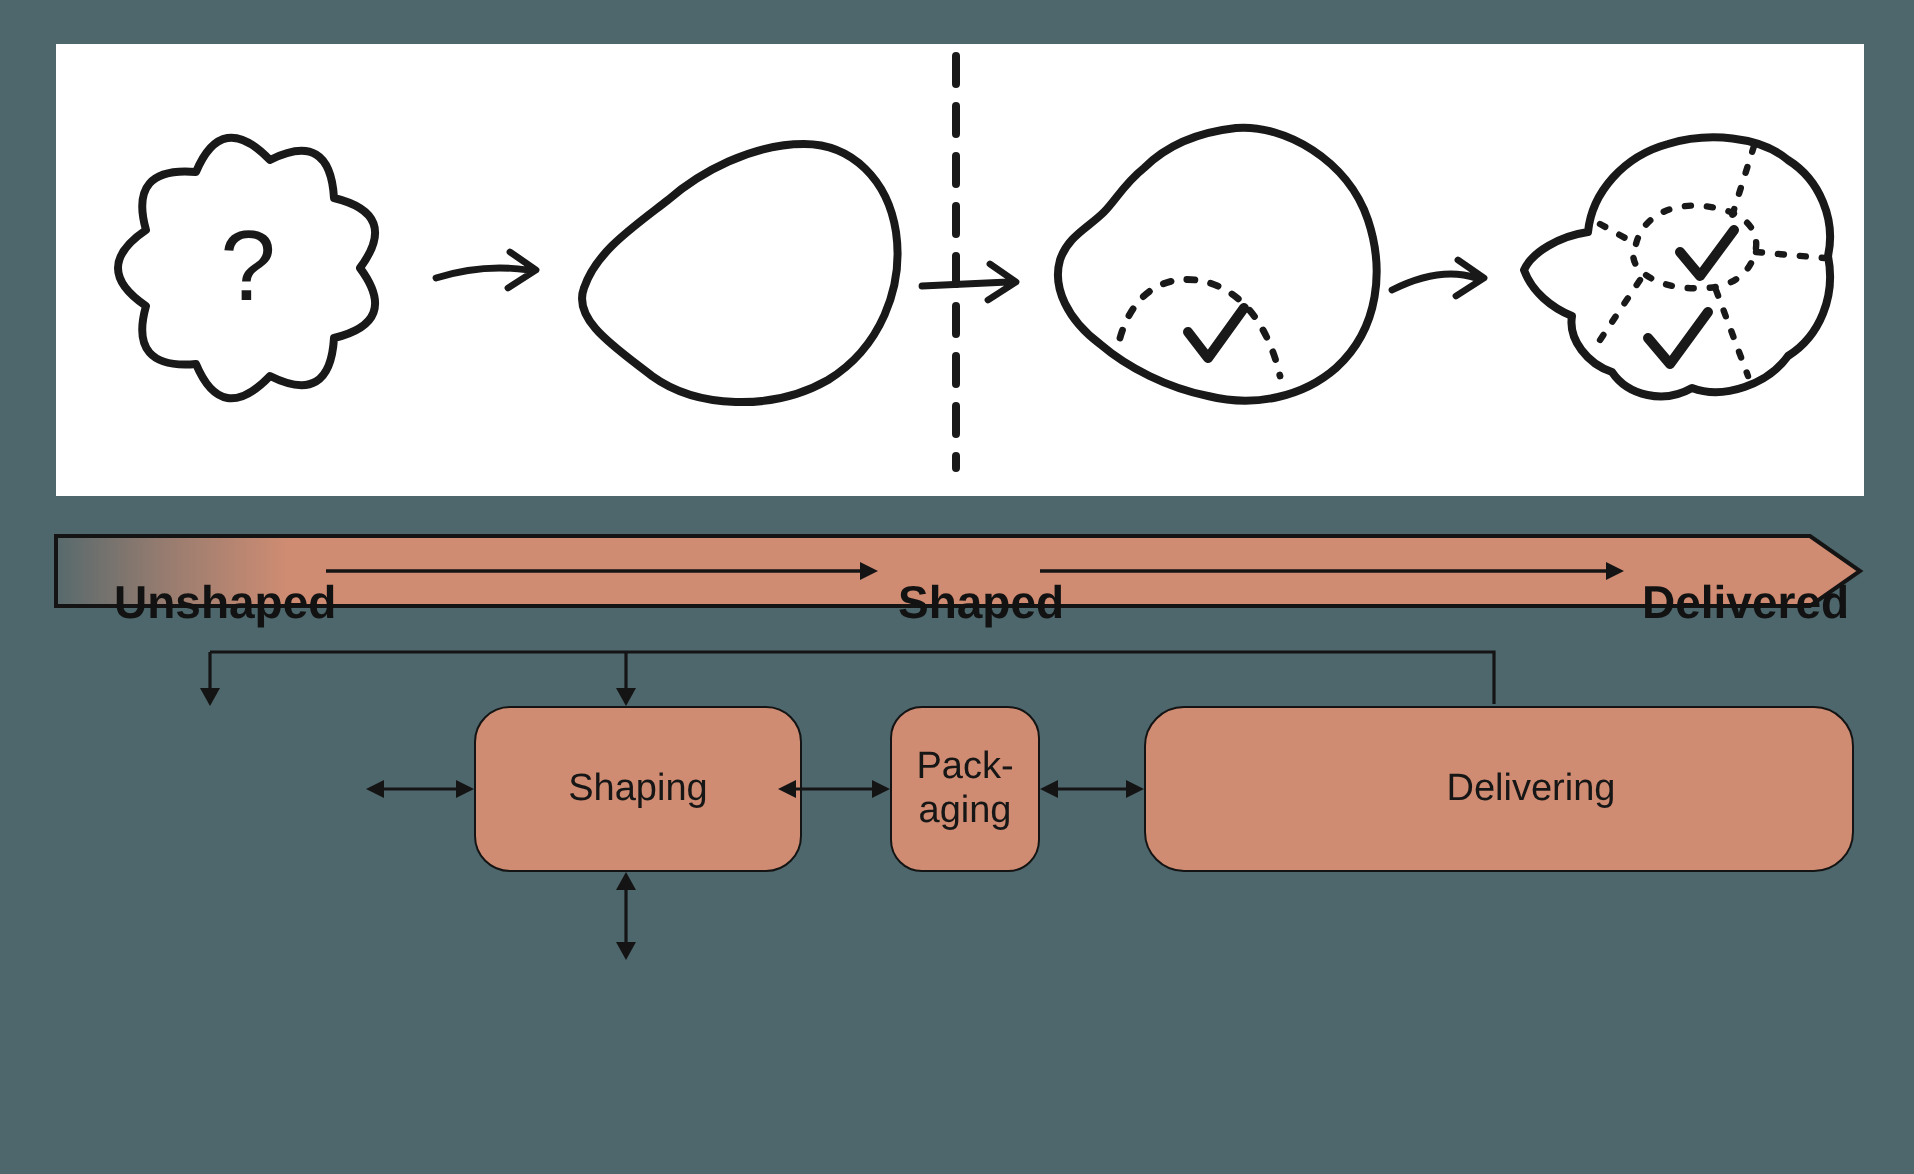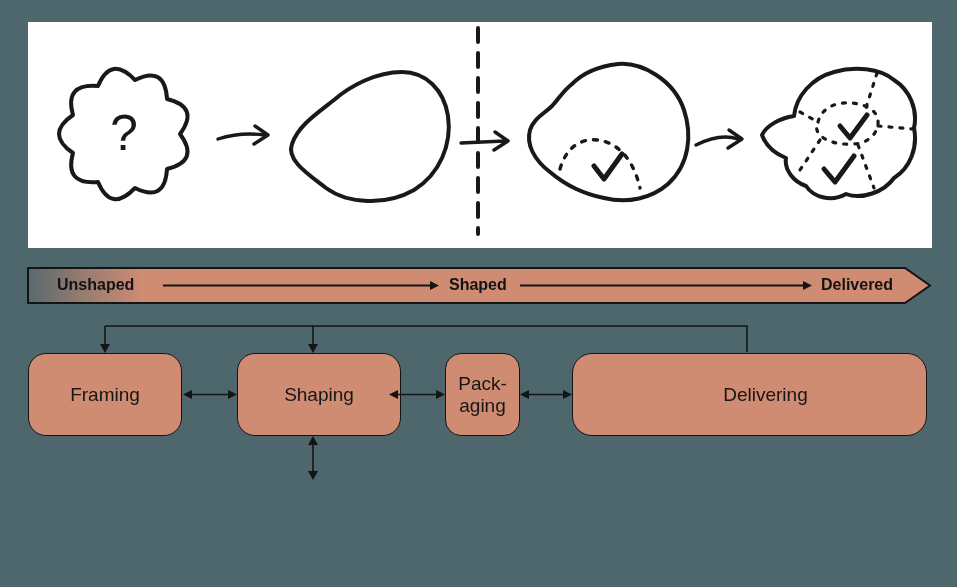--- a/index.html
+++ b/index.html
@@ -12,22 +12,22 @@
   .sketch-panel{
     position:absolute;left:28px;top:22px;width:904px;height:226px;
     background:#ffffff;
   }
   .sketch-panel svg{display:block;width:904px;height:226px;}
   .ink{stroke:#191919;fill:none;stroke-linecap:round;stroke-linejoin:round;}
   
   .banner{position:absolute;left:27px;top:266px;width:906px;height:38px;}
   .banner svg{position:absolute;left:0;top:0;display:block;width:906px;height:38px;}
   .banner-label{
-    position:absolute;top:0;height:38px;line-height:37px;
-    font-size:16px;font-weight:bold;color:#121212;white-space:nowrap;
+    position:absolute;top:17px;height:38px;line-height:37px;
+    font-size:23px;font-weight:bold;color:#121212;white-space:nowrap;
   }
   .lbl-unshaped{left:30px;}
   .lbl-shaped{left:422px;}
   .lbl-delivered{left:794px;}
   
   .flow{position:absolute;inset:0;}
   .node{
     position:absolute;background:#cf8c72;border:1.6px solid #141414;
     border-radius:18px;display:flex;align-items:center;justify-content:center;
     font-size:19px;color:#161616;text-align:center;box-sizing:border-box;
@@ -104,21 +104,20 @@
         <line x1="493" y1="19.5" x2="776" y2="19.5" stroke="#141414" stroke-width="1.8"></line>
         <polygon points="776,15 785,19.5 776,24" fill="#141414"></polygon>
       </g>
     </svg>
     <span class="banner-label lbl-unshaped">Unshaped</span>
     <span class="banner-label lbl-shaped">Shaped</span>
     <span class="banner-label lbl-delivered">Delivered</span>
   </div>
 
   <div class="flow">
-    <div class="node node-framing">Framing</div>
     <div class="node node-shaping">Shaping</div>
     <div class="node node-packaging">Pack-aging</div>
     <div class="node node-delivering">Delivering</div>
 
     <svg class="connectors" viewBox="0 0 957 587">
       <g stroke="#141414" stroke-width="1.6" fill="none">
         <path d="M105,326 H747 V352"></path>
         <path d="M105,326 V344"></path>
         <path d="M313,326 V344"></path>
         <path d="M191,394.5 H229"></path>

